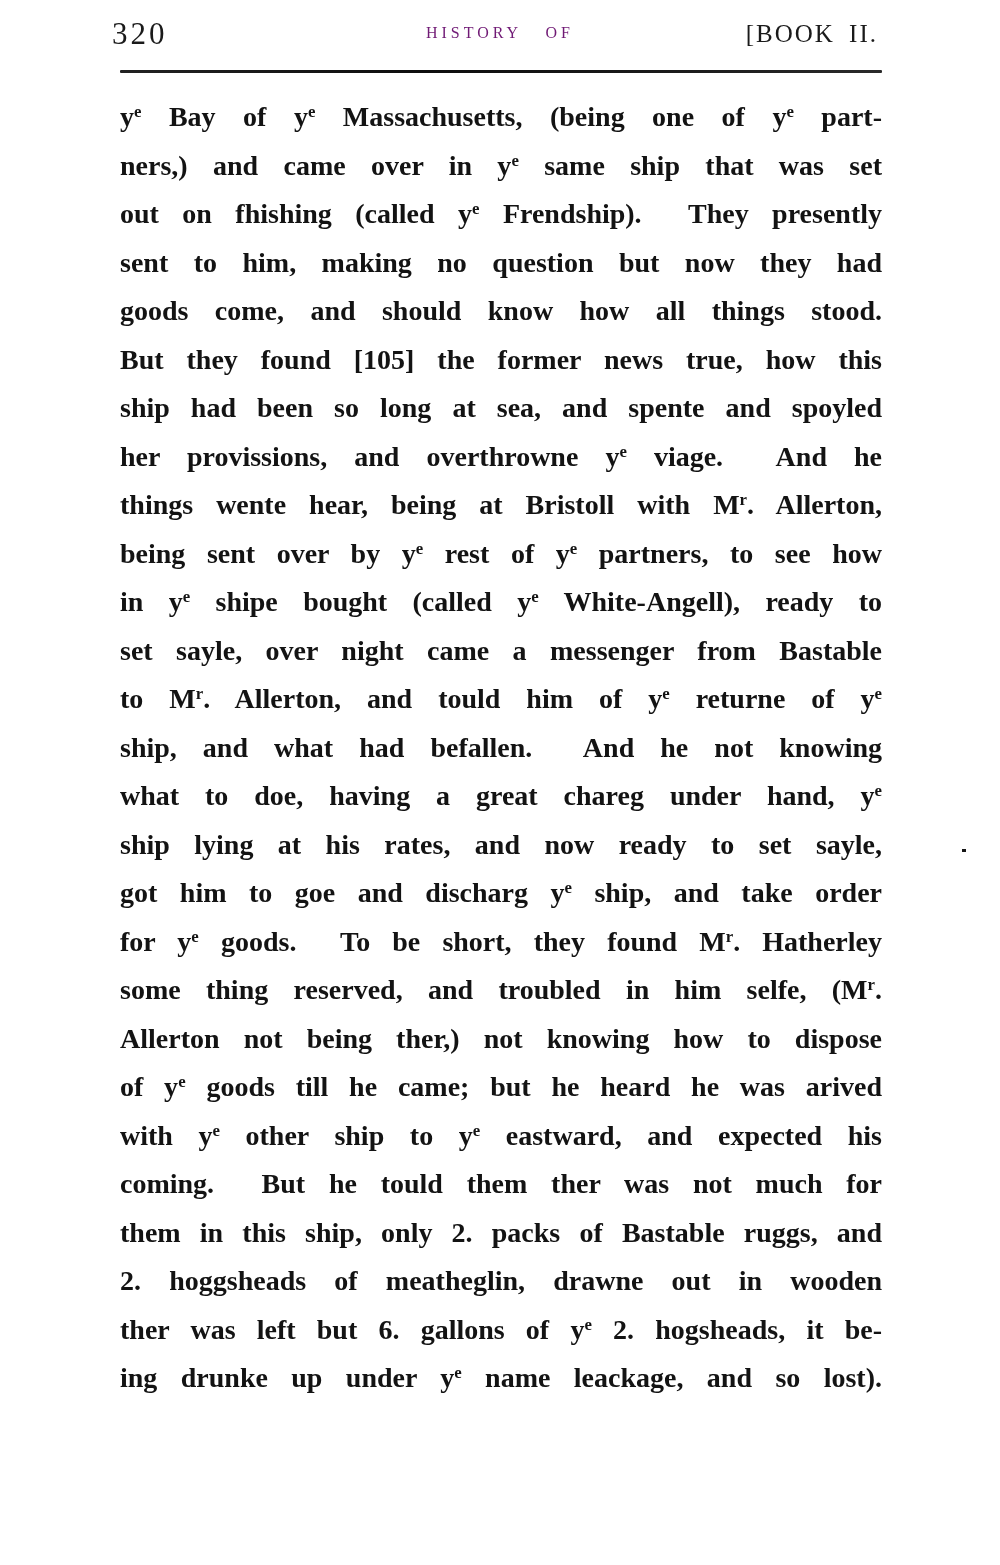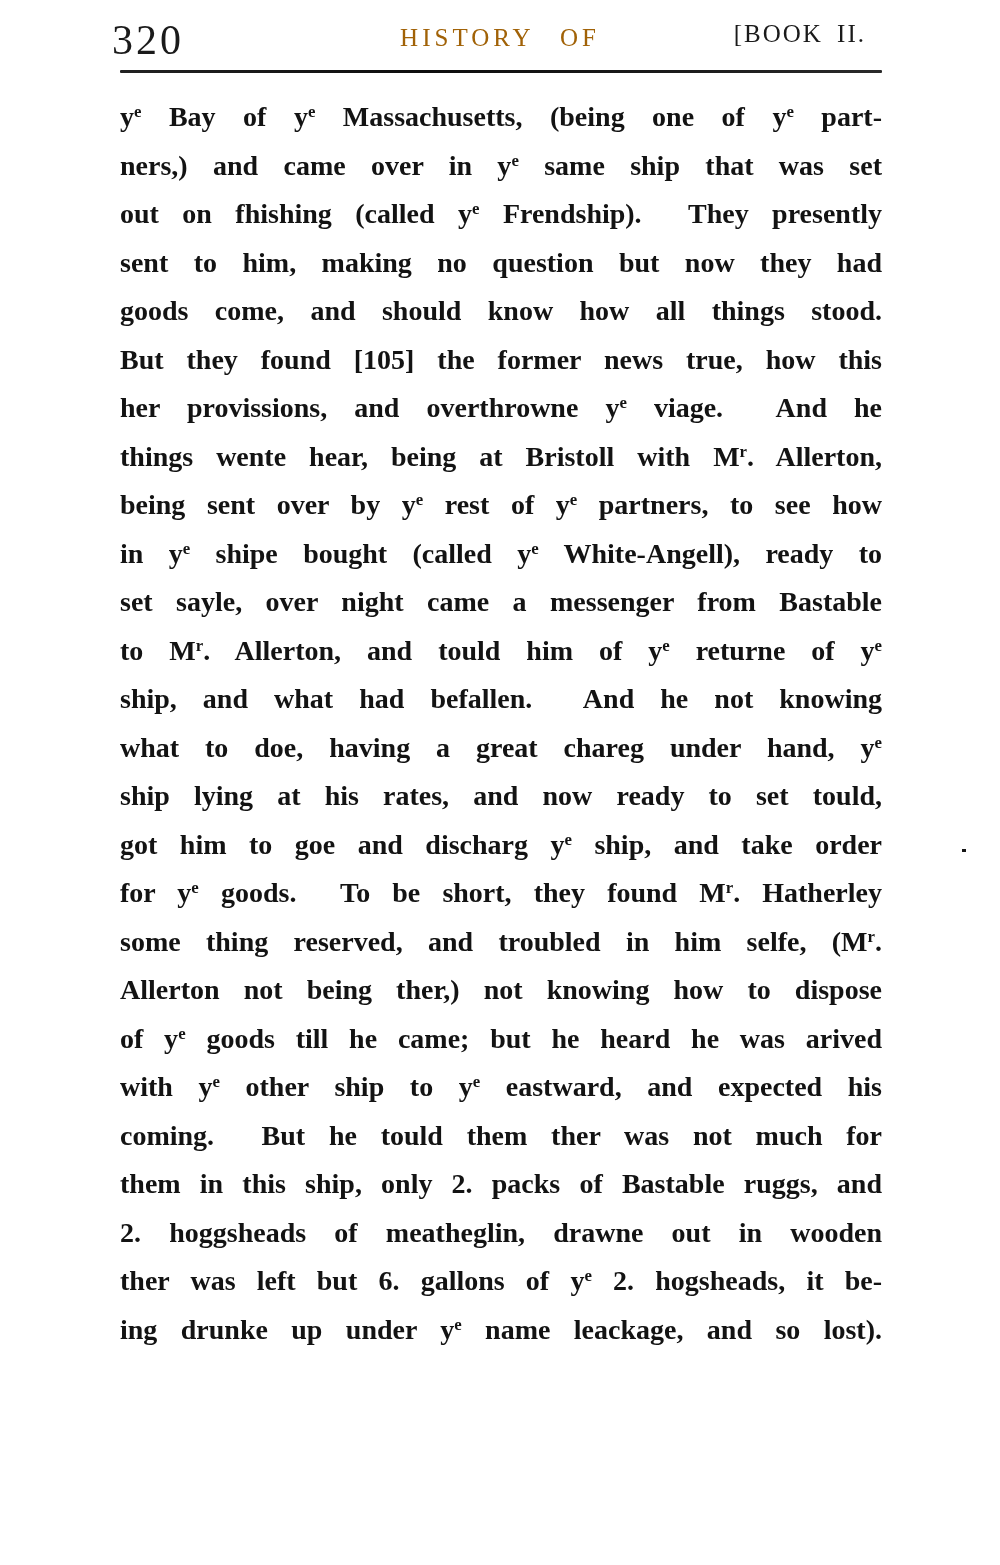--- a/index.html
+++ b/index.html
@@ -13,39 +13,39 @@
     height: 1565px;
     background: #ffffff;
     color: #141414;
     font-family: "Liberation Serif", "DejaVu Serif", serif;
     overflow: hidden;
   }
   .hdr-left {
     position: absolute;
     left: 112px;
     top: 16px;
-    font-size: 42px;
+    font-size: 31px;
     letter-spacing: 3px;
     color: #1a1a1a;
     text-align: center;
   }
   .hdr-center {
     position: absolute;
     left: 0;
     right: 0;
     top: 24px;
     text-align: center;
-    font-size: 25px;
+    font-size: 16px;
     letter-spacing: 4px;
     word-spacing: 16px;
-    color: #a16207;
+    color: #701a75;
   }
   .hdr-right {
     position: absolute;
-    right: 134px;
+    right: 122px;
     top: 20px;
     font-size: 25px;
     letter-spacing: 2px;
     word-spacing: 6px;
     color: #1a1a1a;
   }
   .hdr-rule {
     position: absolute;
     left: 120px;
     top: 70px;
@@ -98,29 +98,30 @@
 
   <div class="hdr-rule"></div>
 
   <main class="body-text">
       <div class="line">y<sup>e</sup> Bay of y<sup>e</sup> Massachusetts, (being one of y<sup>e</sup> part-</div>
       <div class="line">ners,) and came over in y<sup>e</sup> same ship that was set</div>
       <div class="line">out on fhishing (called y<sup>e</sup> Frendship).&nbsp; They presently</div>
       <div class="line">sent to him, making no question but now they had</div>
       <div class="line">goods come, and should know how all things stood.</div>
       <div class="line">But they found [105] the former news true, how this</div>
+      <div class="line">ship had been so long at sea, and spente and spoyled</div>
       <div class="line">her provissions, and overthrowne y<sup>e</sup> viage.&nbsp; And he</div>
       <div class="line">things wente hear, being at Bristoll with M<sup>r</sup>. Allerton,</div>
       <div class="line">being sent over by y<sup>e</sup> rest of y<sup>e</sup> partners, to see how</div>
       <div class="line">in y<sup>e</sup> shipe bought (called y<sup>e</sup> White-Angell), ready to</div>
       <div class="line">set sayle, over night came a messenger from Bastable</div>
       <div class="line">to M<sup>r</sup>. Allerton, and tould him of y<sup>e</sup> returne of y<sup>e</sup></div>
       <div class="line">ship, and what had befallen.&nbsp; And he not knowing</div>
       <div class="line">what to doe, having a great chareg under hand, y<sup>e</sup></div>
-      <div class="line">ship lying at his rates, and now ready to set tould,</div>
+      <div class="line">ship lying at his rates, and now ready to set sayle,</div>
       <div class="line">got him to goe and discharg y<sup>e</sup> ship, and take order</div>
       <div class="line">for y<sup>e</sup> goods.&nbsp; To be short, they found M<sup>r</sup>. Hatherley</div>
       <div class="line">some thing reserved, and troubled in him selfe, (M<sup>r</sup>.</div>
       <div class="line">Allerton not being ther,) not knowing how to dispose</div>
       <div class="line">of y<sup>e</sup> goods till he came; but he heard he was arived</div>
       <div class="line">with y<sup>e</sup> other ship to y<sup>e</sup> eastward, and expected his</div>
       <div class="line">coming.&nbsp; But he tould them ther was not much for</div>
       <div class="line">them in this ship, only 2. packs of Bastable ruggs, and</div>
       <div class="line">2. hoggsheads of meatheglin, drawne out in wooden</div>
       <div class="line">ther was left but 6. gallons of y<sup>e</sup> 2. hogsheads, it be-</div>

